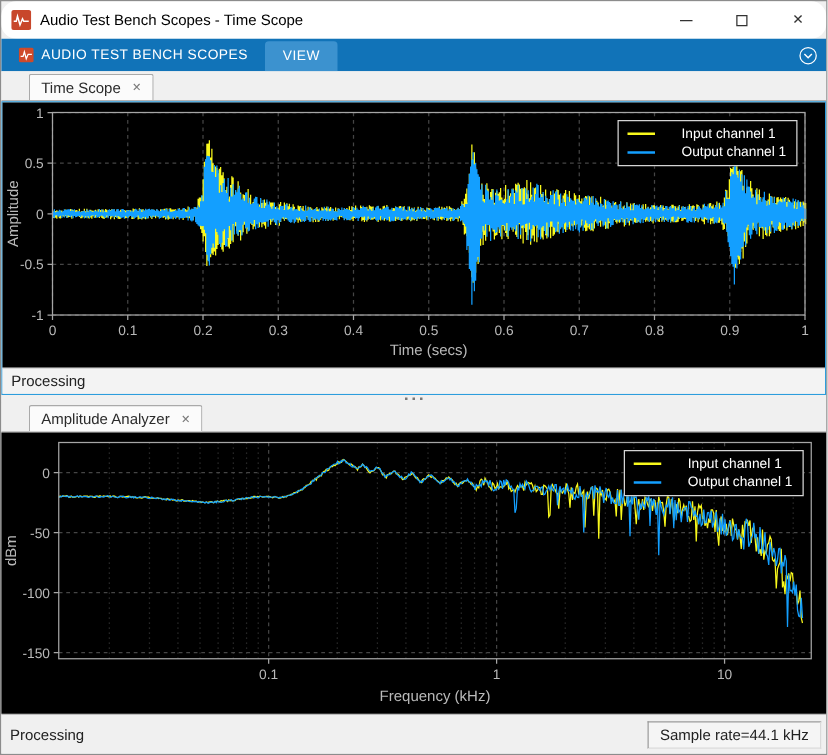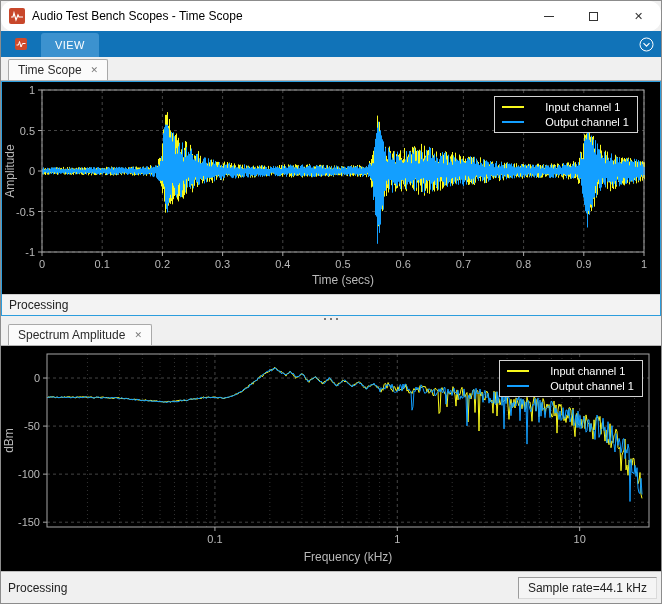--- a/index.html
+++ b/index.html
@@ -17,21 +17,21 @@
   .glyph-min { width: 10px; height: 1px; background: #333; display: block; }
   .glyph-max { width: 9px; height: 9px; border: 1px solid #333; display: block; }
   .glyph-close { font-size: 11px; color: #333; line-height: 1; }
   
   .toolstrip { height: 26px; background: var(--accent, #1173b8); display: flex; align-items: stretch; flex: none; color: #fff; }
   .ts-tab { display: flex; align-items: center; gap: 6px; padding: 0 14px; font-size: 11px; letter-spacing: 0.4px; }
   .ts-tab.selected { background: #3c92cf; border-radius: 3px 3px 0 0; margin-top: 2px; }
   .ts-icon { width: 12px; height: 12px; flex: none; }
   .ts-collapse { margin-left: auto; width: 30px; display: flex; align-items: center; justify-content: center; }
   
-  .doc-tabbar { height: 24px; background: #f0f0f0; border-bottom: 1px solid #b3b3b3; display: flex; align-items: flex-end; padding-left: 7px; flex: none; }
+  .doc-tabbar { height: 24px; background: #f0f0f0; border-bottom: 1px solid #b3b3b3; display: flex; align-items: flex-end; padding-left: 22px; flex: none; }
   .doc-tab { height: 21px; background: #fbfbfb; border: 1px solid #a9a9a9; border-bottom: none; border-radius: 2px 2px 0 0;
              display: flex; align-items: center; gap: 9px; padding: 0 9px; font-size: 12px; color: #2b2b2b; }
   .tab-close { font-size: 9px; color: #7a7a7a; }
   
   .panel { flex: none; display: flex; flex-direction: column; }
   .panel.focus { border: 1px solid var(--focus, #2c9ddd); height: 235px; }
   .panel.plain { height: 225px; }
   .scope-area { position: relative; background: #000; flex: none; }
   .scope-area svg { display: block; }
   .legend { position: absolute; background: #000; border: 1px solid #d4d4d4; padding: 2px 8px 3px 7px;
@@ -74,20 +74,21 @@
         </div>
     </div>
   </div>
 
   <div class="toolstrip">
     <div class="ts-tab">
       <svg class="ts-icon" viewBox="0 0 12 12">
         <rect x="0" y="0" width="12" height="12" rx="2" fill="#cf4a2a"></rect>
         <path d="M1.5 7 L3.5 7 L4.5 3.5 L6 9 L7.5 5.5 L10.5 5.5" stroke="#fff" stroke-width="1" fill="none"></path>
       </svg>
+      <span>AUDIO TEST BENCH SCOPES</span>
     </div>
     <div class="ts-tab selected">
       <span>VIEW</span>
     </div>
     <div class="ts-collapse">
       <svg width="15" height="15" viewBox="0 0 15 15">
         <circle cx="7.5" cy="7.5" r="6.5" fill="none" stroke="#fff" stroke-width="1"></circle>
         <path d="M4.5 6.2 L7.5 9.2 L10.5 6.2" stroke="#fff" stroke-width="1.2" fill="none"></path>
       </svg>
     </div>
@@ -172,21 +173,21 @@
       <span>Processing</span>
     </div>
   </div>
 
   <div class="splitter">
       <span class="grip"></span>
     </div>
 
   <div class="doc-tabbar">
     <div class="doc-tab">
-      <span>Spectrum Amplitude</span>
+      <span>Amplitude Analyzer</span>
       <span class="tab-close">✕</span>
     </div>
   </div>
 
   <div class="panel plain">
     <div class="scope-area">
       <svg id="spec-svg" width="660" height="225">
           <line x1="86.45796234644126" x2="86.45796234644126" y1="8" y2="181" stroke="#333333" stroke-dasharray="1 3"></line>
           <line x1="118.57125367998378" x2="118.57125367998378" y1="8" y2="181" stroke="#333333" stroke-dasharray="1 3"></line>
           <line x1="141.35599648359107" x2="141.35599648359107" y1="8" y2="181" stroke="#333333" stroke-dasharray="1 3"></line>

